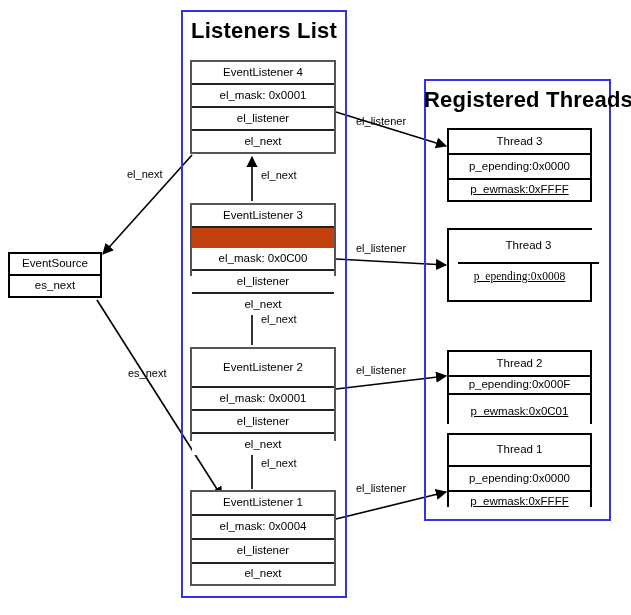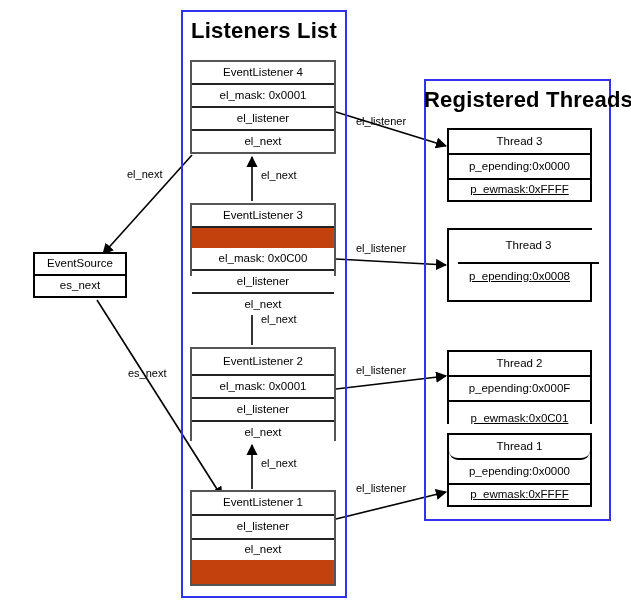--- a/index.html
+++ b/index.html
@@ -23,21 +23,21 @@
   .struct{position:absolute;box-sizing:border-box;background:#c2410c;
           border:2px solid #555555;}
   .struct .row{
     box-sizing:border-box;width:100%;text-align:center;
     font-size:11.5px;line-height:1;display:flex;align-items:center;justify-content:center;
     border-bottom:2px solid #222222;background:#ffffff;white-space:nowrap;
   }
   .struct .row:last-child{border-bottom:none;}
 
   
-  .esrc{position:absolute;box-sizing:border-box;background:#d946ef;border:2px solid #000000;margin-left:25px;}
+  .esrc{position:absolute;box-sizing:border-box;background:#d946ef;border:2px solid #000000;}
   .esrc .row{
     box-sizing:border-box;width:100%;text-align:center;font-size:11.5px;line-height:1;
     display:flex;align-items:center;justify-content:center;
     border-bottom:2px solid #000000;background:#ffffff;white-space:nowrap;
   }
   .esrc .row:last-child{border-bottom:none;}
 
   
   .thread{position:absolute;box-sizing:border-box;background:#ffffff;border:2px solid #000000;}
   .thread .row{
@@ -103,51 +103,52 @@
   </div>
 
   <div class="struct" style="left:190px;top:203px;width:146px;height:73px;">
     <div class="row" style="height:23px;">EventListener 3</div>
     <div class="row" style="height:23px;margin-top:20px;">el_mask: 0x0C00</div>
     <div class="row" style="height:23px;">el_listener</div>
     <div class="row" style="height:21px;">el_next</div>
   </div>
 
   <div class="struct" style="left:190px;top:347px;width:146px;height:94px;">
-    <div class="row" style="height:27px;">EventListener 2</div>
+    <div class="row" style="height:39px;">EventListener 2</div>
     <div class="row" style="height:23px;">el_mask: 0x0001</div>
     <div class="row" style="height:23px;">el_listener</div>
     <div class="row" style="height:21px;">el_next</div>
   </div>
 
   <div class="struct" style="left:190px;top:490px;width:146px;height:96px;">
     <div class="row" style="height:24px;">EventListener 1</div>
+    <div class="row" style="height:24px;">el_mask: 0x0004</div>
     <div class="row" style="height:24px;">el_listener</div>
     <div class="row" style="height:20px;">el_next</div>
   </div>
 
   <div class="thread" style="left:447px;top:128px;width:145px;height:74px;">
     <div class="row" style="height:25px;">Thread 3</div>
     <div class="row" style="height:25px;">p_epending:0x0000</div>
     <div class="row" style="height:20px;">p_ewmask:0xFFFF</div>
   </div>
 
   <div class="thread" style="left:447px;top:228px;width:145px;height:74px;">
     <div class="row" style="height:34px;margin-left:9px;">Thread 3</div>
-    <div class="row" style="height:25px;">p_epending:0x0008</div>
+    <div class="row" style="height:25px;font-family:Liberation Serif, serif;">p_epending:0x0008</div>
   </div>
 
   <div class="thread" style="left:447px;top:350px;width:145px;height:74px;">
     <div class="row" style="height:25px;">Thread 2</div>
-    <div class="row" style="height:25px;">p_epending:0x000F</div>
+    <div class="row" style="height:18px;">p_epending:0x000F</div>
     <div class="row" style="height:33px;">p_ewmask:0x0C01</div>
   </div>
 
   <div class="thread" style="left:447px;top:433px;width:145px;height:74px;">
-    <div class="row" style="height:25px;border-radius:9px;">Thread 1</div>
+    <div class="row" style="height:32px;">Thread 1</div>
     <div class="row" style="height:25px;">p_epending:0x0000</div>
     <div class="row" style="height:20px;">p_ewmask:0xFFFF</div>
   </div>
 
   <div class="edge-label" style="left:127px;top:169px;">el_next</div>
 
   <div class="edge-label" style="left:261px;top:170px;">el_next</div>
 
   <div class="edge-label" style="left:261px;top:314px;">el_next</div>
 

